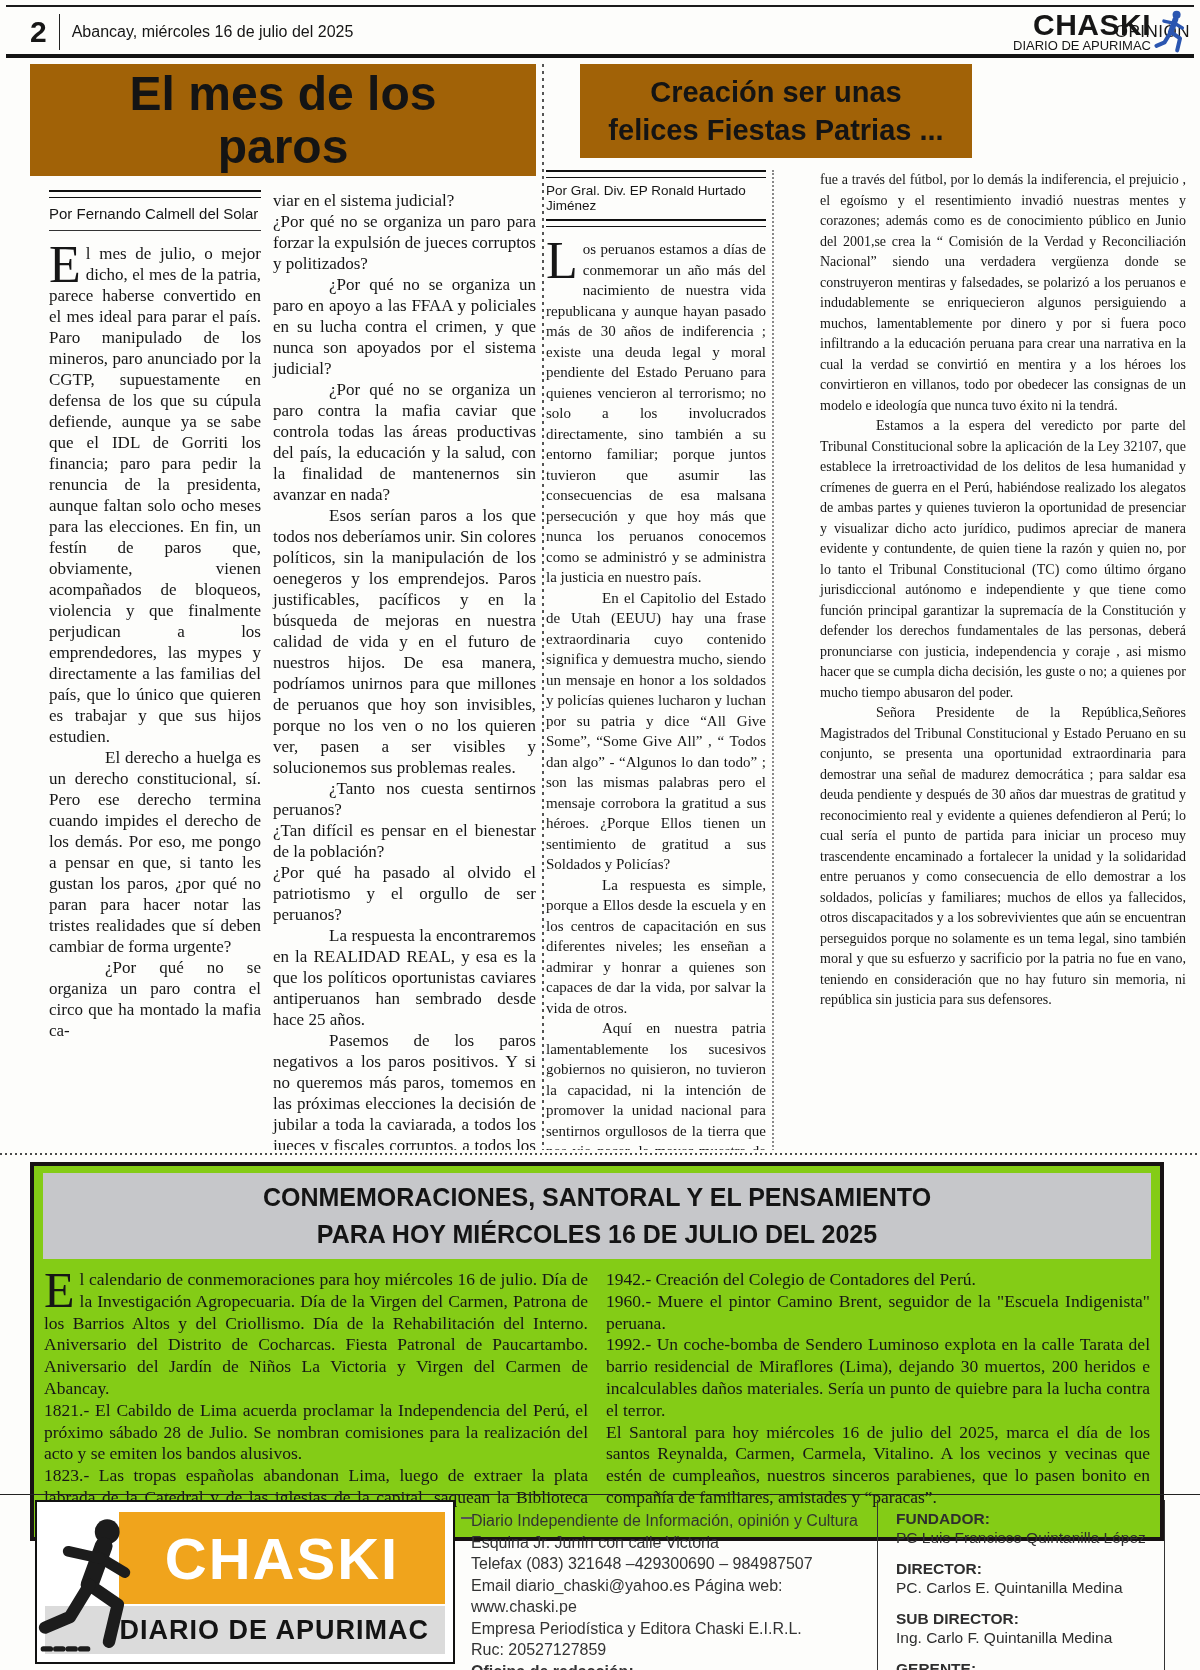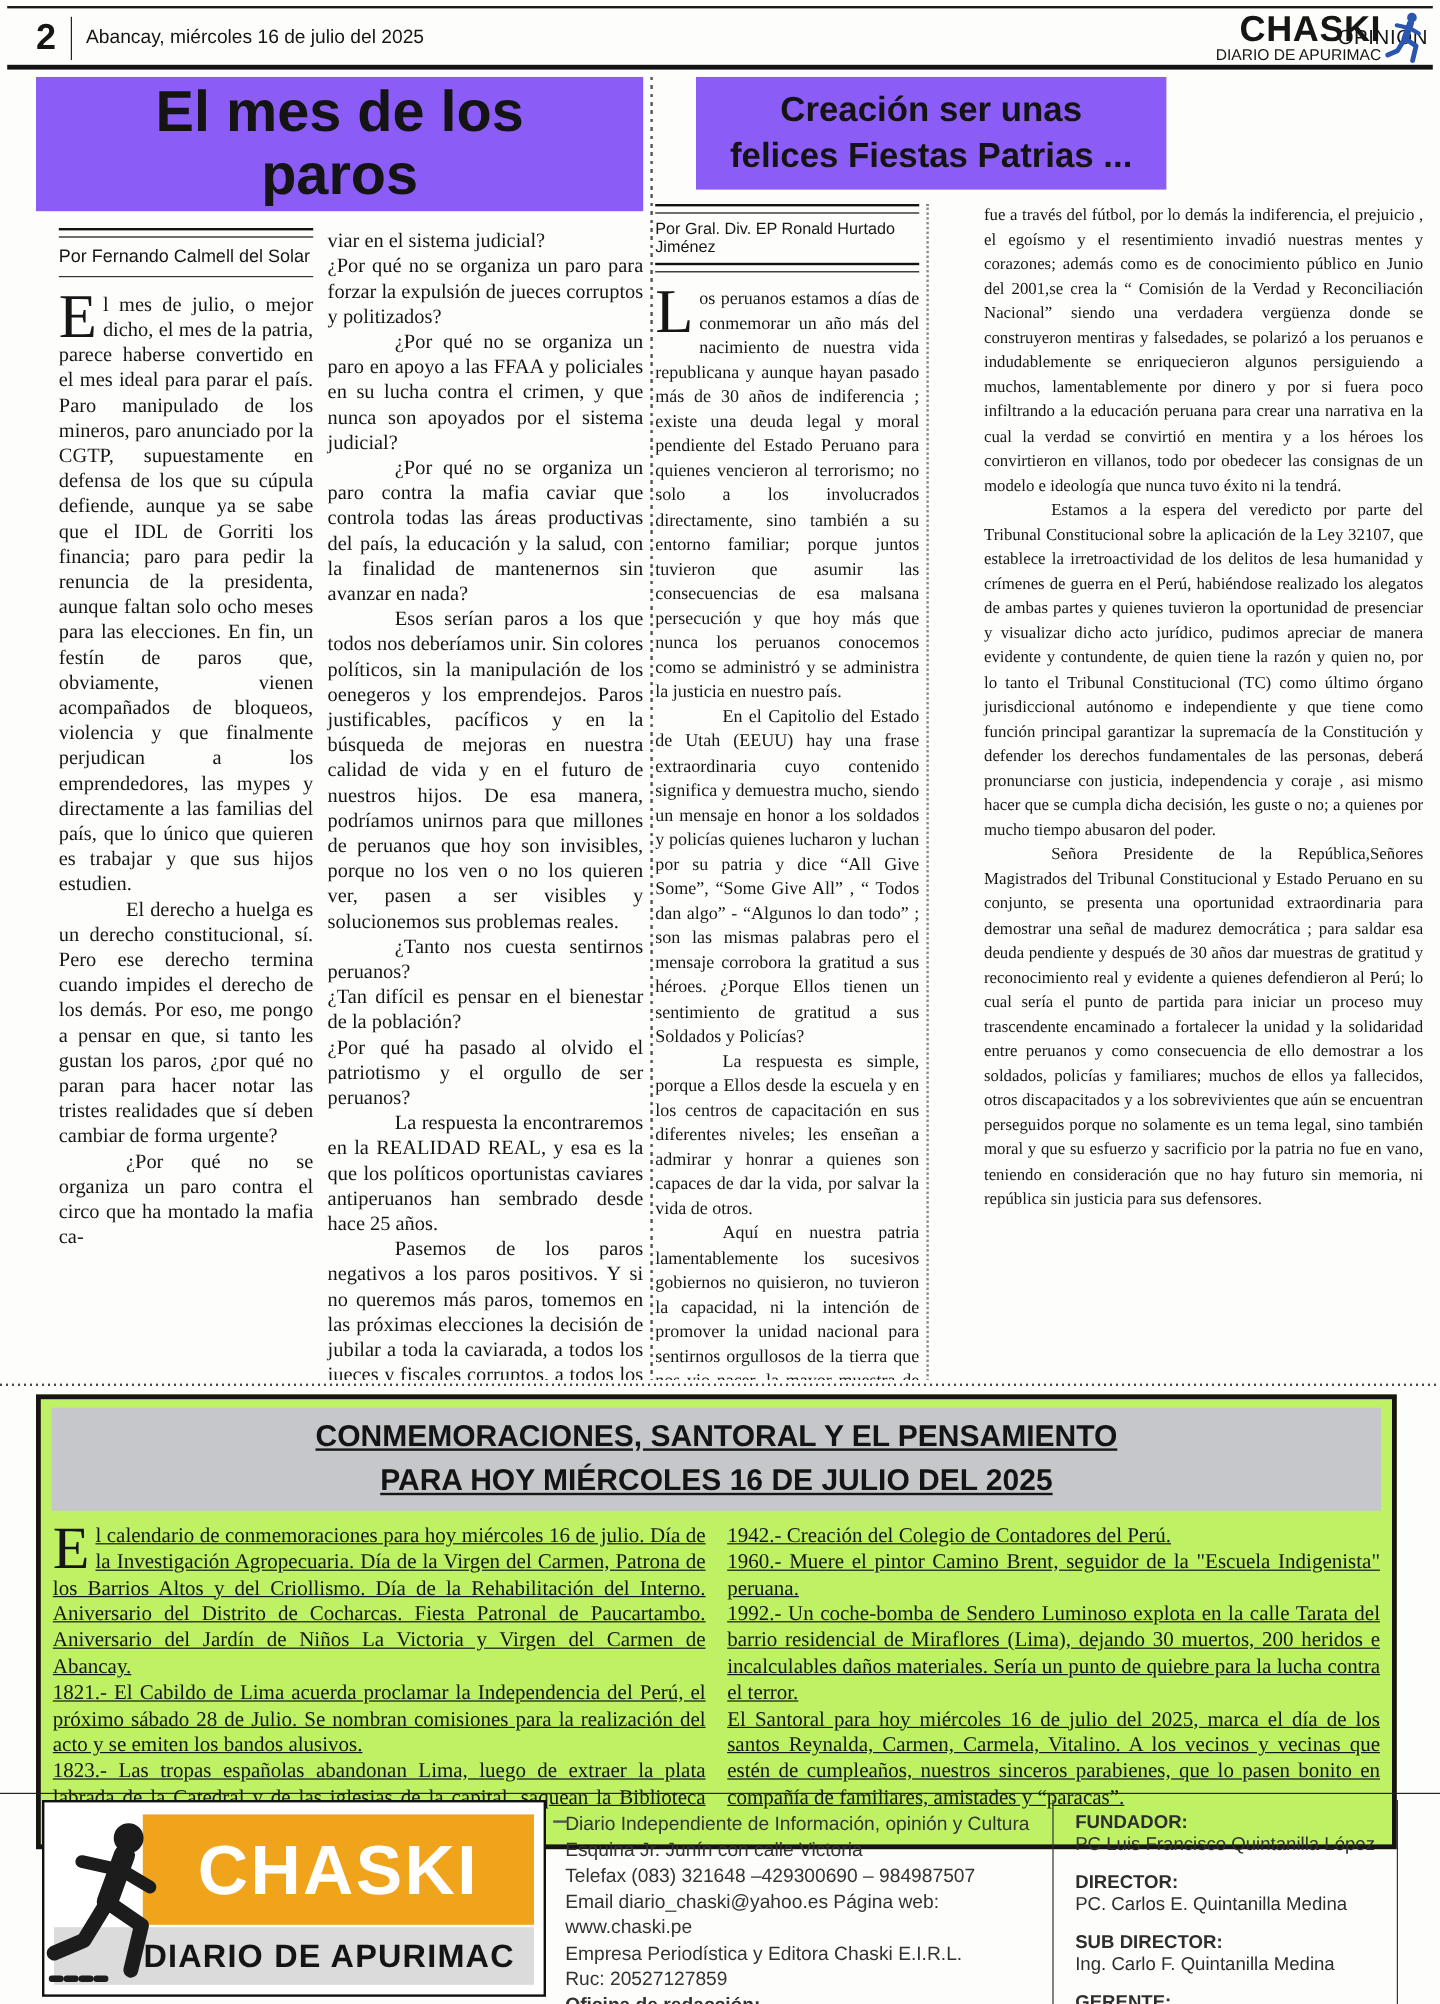--- a/index.html
+++ b/index.html
@@ -21,21 +21,21 @@
   .runner-blue{width:36px;height:46px;color:#2b56b0;}
   .header-rule{position:absolute;left:6px;right:6px;top:54px;border-top:4px solid #141414;}
 
   
   .articles{position:absolute;left:30px;top:64px;width:1156px;height:1086px;display:flex;overflow:hidden;}
   .article-left{width:506px;flex:none;}
   .divider-v{flex:none;width:2px;margin:0 2px 0 6px;
         background:repeating-linear-gradient(180deg,#555 0 3px,transparent 3px 7px);}
   .article-right{flex:1;min-width:0;}
 
-  .headline-box{background:#8b5cf6;color:#141414;text-align:center;font-family:"Liberation Sans",sans-serif;
+  .headline-box{background:#a16207;color:#141414;text-align:center;font-family:"Liberation Sans",sans-serif;
         font-weight:bold;display:flex;flex-direction:column;justify-content:center;}
   .headline-left{height:112px;font-size:48px;line-height:53px;}
   .headline-right{margin-left:34px;width:392px;height:94px;font-size:29px;line-height:38px;}
 
   .cols{display:flex;margin-top:14px;}
   .colA{width:212px;flex:none;margin-left:19px;}
   .colB{flex:1;margin-left:12px;min-width:0;}
   .article-left p{margin:0;font-size:17px;line-height:21px;text-align:justify;}
   .article-right p{margin:0;font-size:15px;line-height:20.5px;text-align:justify;}
   .r-col2 p{font-size:14px;}
@@ -50,21 +50,21 @@
   .dropcap{float:left;font-size:52px;line-height:40px;padding:2px 5px 0 0;}
 
   .r-cols{display:flex;margin-top:12px;}
   .r-col1{width:220px;flex:none;padding-right:6px;border-right:2px dotted #888;}
   .r-col2{flex:1;margin-left:46px;min-width:0;}
 
   
   .dotted-hr{position:absolute;left:0;top:1153px;width:1200px;height:2px;
         background:repeating-linear-gradient(90deg,#4a4a4a 0 2px,transparent 2px 5px);}
   .conm-box{position:absolute;left:30px;top:1162px;width:1134px;height:379px;box-sizing:border-box;
-        border:4px solid #181314;background:#bef264;text-decoration:underline;}
+        border:4px solid #181314;background:#84cc16;}
   .conm-head{margin:7px 9px 10px;background:#c6c7ca;text-align:center;color:#141414;
         font-family:"Liberation Sans",sans-serif;font-weight:bold;font-size:25px;line-height:37px;padding:6px 4px;}
   .conm-cols{display:flex;padding:0 10px;gap:18px;}
   .conm-col{flex:1;min-width:0;}
   .conm-col p{margin:0;font-size:17.5px;line-height:21.8px;text-align:justify;}
   .conm-col .dropcap{font-size:50px;line-height:38px;}
   .small-indent{text-indent:24px;}
   .sans-quote{font-family:"Liberation Sans",sans-serif;font-size:16.5px;}
 
   

